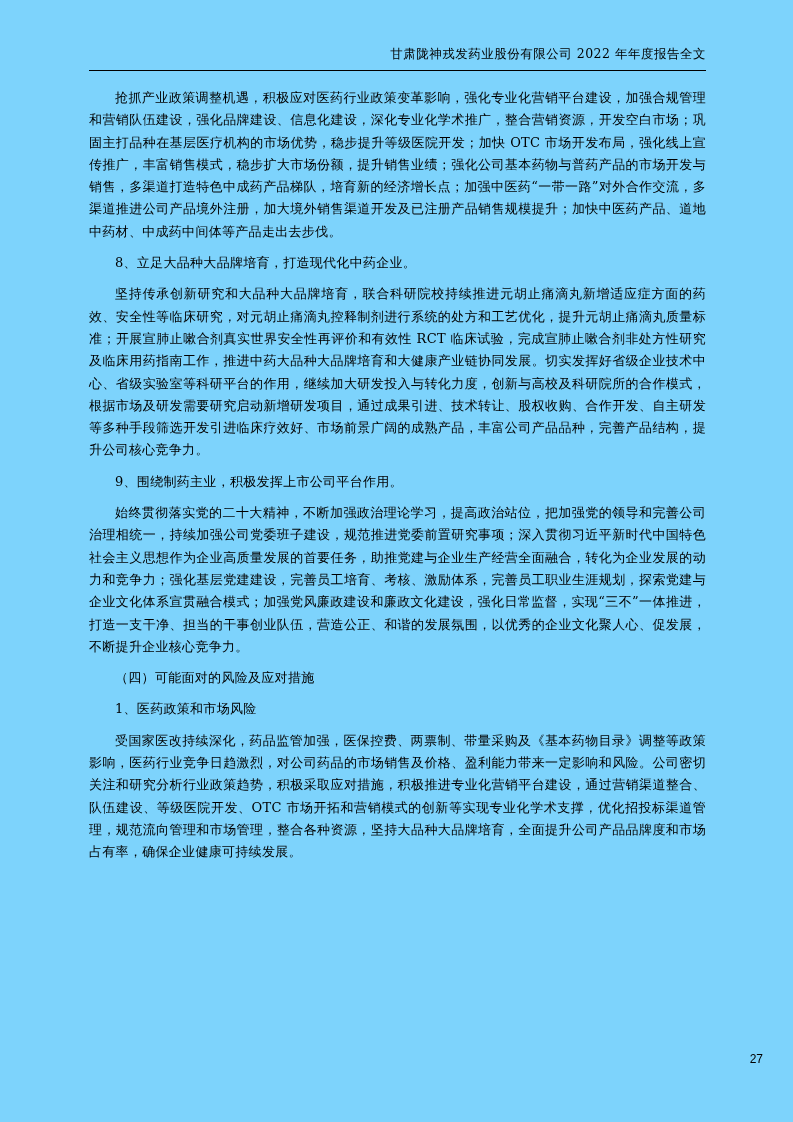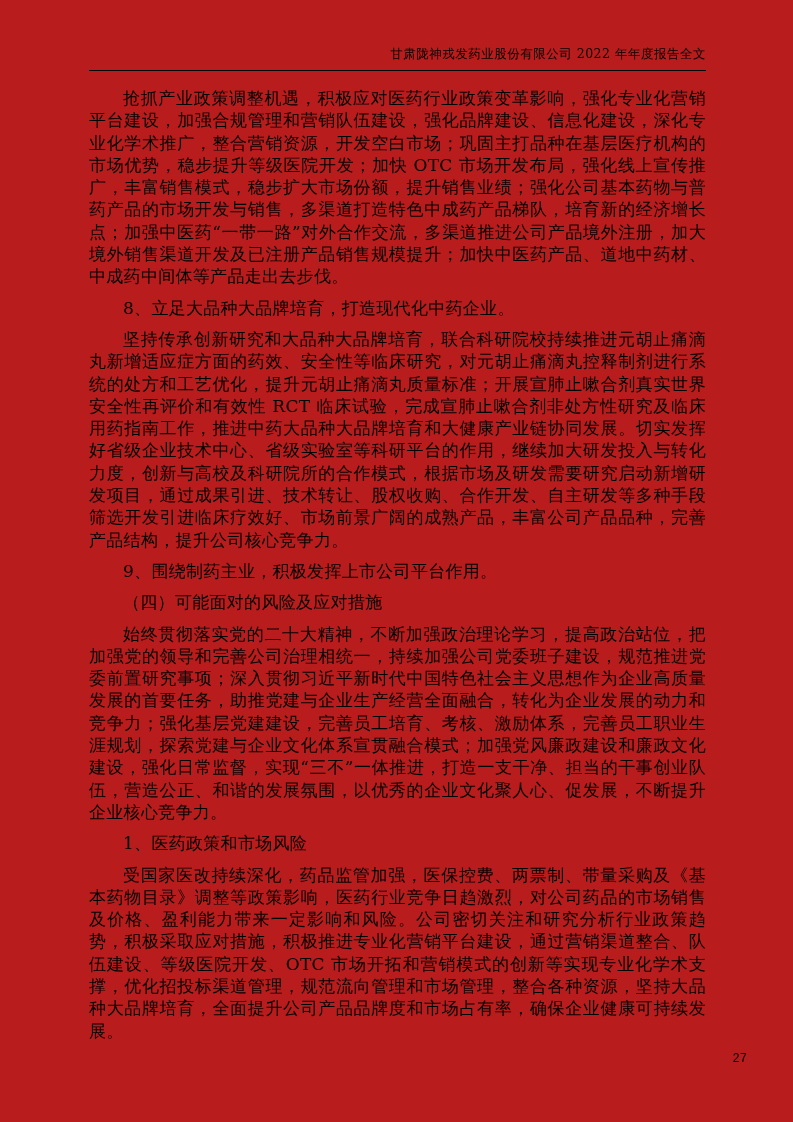--- a/index.html
+++ b/index.html
@@ -8,48 +8,48 @@
     width: 793px;
     height: 1122px;
     font-family: "DejaVu Serif", "Liberation Serif", serif;
     color: #000000;
     position: relative;
     overflow: hidden;
   }
   .page {
     width: 793px;
     height: 1122px;
-    background: #b91c1c;
+    background: #7dd3fc;
     padding: 46px 87px 0 89px;
     position: relative;
   }
   .doc-header {
     text-align: right;
     font-size: 12.5px;
     letter-spacing: 0.5px;
     padding-bottom: 7px;
     border-bottom: 1px solid #000000;
   }
   .doc-content {
     padding-top: 16px;
   }
   p.para {
-    font-size: 17px;
+    font-size: 13px;
     line-height: 22.3px;
     text-align: justify;
     text-indent: 2em;
     margin-bottom: 9px;
     letter-spacing: 0.3px;
   }
   .page-number {
     position: absolute;
-    right: 46px;
+    right: 30px;
     bottom: 56px;
     font-size: 12px;
-    font-family: Liberation Mono, monospace;
+    font-family: Liberation Sans, sans-serif;
   }
 </style>
 </head>
 <body>
 
 <div class="page">
   <div class="doc-header">
     <span>甘肃陇神戎发药业股份有限公司 2022 年年度报告全文</span>
   </div>
 
@@ -57,23 +57,23 @@
   <p class="para">抢抓产业政策调整机遇，积极应对医药行业政策变革影响，强化专业化营销平台建设，加强合规管理和营销队伍建设，强化品牌建设、信息化建设，深化专业化学术推广，整合营销资源，开发空白市场；巩固主打品种在基层医疗机构的市场优势，稳步提升等级医院开发；加快 OTC 市场开发布局，强化线上宣传推广，丰富销售模式，稳步扩大市场份额，提升销售业绩；强化公司基本药物与普药产品的市场开发与销售，多渠道打造特色中成药产品梯队，培育新的经济增长点；加强中医药“一带一路”对外合作交流，多渠道推进公司产品境外注册，加大境外销售渠道开发及已注册产品销售规模提升；加快中医药产品、道地中药材、中成药中间体等产品走出去步伐。</p>
 
   <p class="para">8、立足大品种大品牌培育，打造现代化中药企业。</p>
 
   <p class="para">坚持传承创新研究和大品种大品牌培育，联合科研院校持续推进元胡止痛滴丸新增适应症方面的药效、安全性等临床研究，对元胡止痛滴丸控释制剂进行系统的处方和工艺优化，提升元胡止痛滴丸质量标准；开展宣肺止嗽合剂真实世界安全性再评价和有效性 RCT 临床试验，完成宣肺止嗽合剂非处方性研究及临床用药指南工作，推进中药大品种大品牌培育和大健康产业链协同发展。切实发挥好省级企业技术中心、省级实验室等科研平台的作用，继续加大研发投入与转化力度，创新与高校及科研院所的合作模式，根据市场及研发需要研究启动新增研发项目，通过成果引进、技术转让、股权收购、合作开发、自主研发等多种手段筛选开发引进临床疗效好、市场前景广阔的成熟产品，丰富公司产品品种，完善产品结构，提升公司核心竞争力。</p>
 
   <p class="para">9、围绕制药主业，积极发挥上市公司平台作用。</p>
 
 
 
+  <p class="para">始终贯彻落实党的二十大精神，不断加强政治理论学习，提高政治站位，把加强党的领导和完善公司治理相统一，持续加强公司党委班子建设，规范推进党委前置研究事项；深入贯彻习近平新时代中国特色社会主义思想作为企业高质量发展的首要任务，助推党建与企业生产经营全面融合，转化为企业发展的动力和竞争力；强化基层党建建设，完善员工培育、考核、激励体系，完善员工职业生涯规划，探索党建与企业文化体系宣贯融合模式；加强党风廉政建设和廉政文化建设，强化日常监督，实现“三不”一体推进，打造一支干净、担当的干事创业队伍，营造公正、和谐的发展氛围，以优秀的企业文化聚人心、促发展，不断提升企业核心竞争力。</p>
+
   <p class="para">（四）可能面对的风险及应对措施</p>
-
-  <p class="para">始终贯彻落实党的二十大精神，不断加强政治理论学习，提高政治站位，把加强党的领导和完善公司治理相统一，持续加强公司党委班子建设，规范推进党委前置研究事项；深入贯彻习近平新时代中国特色社会主义思想作为企业高质量发展的首要任务，助推党建与企业生产经营全面融合，转化为企业发展的动力和竞争力；强化基层党建建设，完善员工培育、考核、激励体系，完善员工职业生涯规划，探索党建与企业文化体系宣贯融合模式；加强党风廉政建设和廉政文化建设，强化日常监督，实现“三不”一体推进，打造一支干净、担当的干事创业队伍，营造公正、和谐的发展氛围，以优秀的企业文化聚人心、促发展，不断提升企业核心竞争力。</p>
 
   <p class="para">1、医药政策和市场风险</p>
 
   <p class="para">受国家医改持续深化，药品监管加强，医保控费、两票制、带量采购及《基本药物目录》调整等政策影响，医药行业竞争日趋激烈，对公司药品的市场销售及价格、盈利能力带来一定影响和风险。公司密切关注和研究分析行业政策趋势，积极采取应对措施，积极推进专业化营销平台建设，通过营销渠道整合、队伍建设、等级医院开发、OTC 市场开拓和营销模式的创新等实现专业化学术支撑，优化招投标渠道管理，规范流向管理和市场管理，整合各种资源，坚持大品种大品牌培育，全面提升公司产品品牌度和市场占有率，确保企业健康可持续发展。</p>
 
 </div>
 
   <div class="page-number">27</div>
 </div>
 

